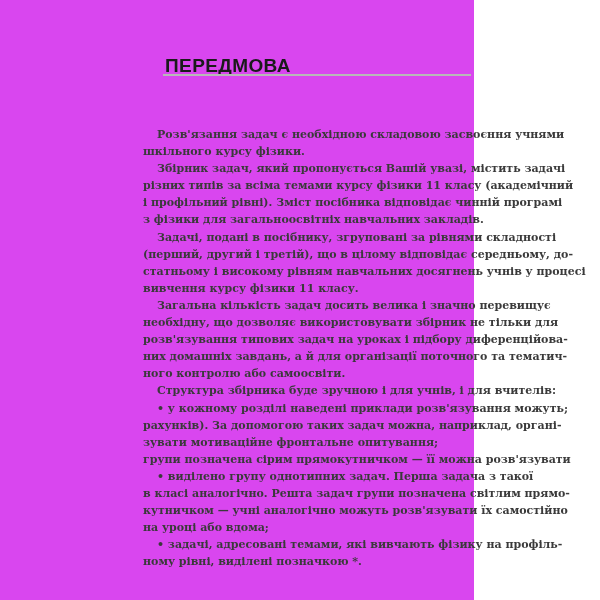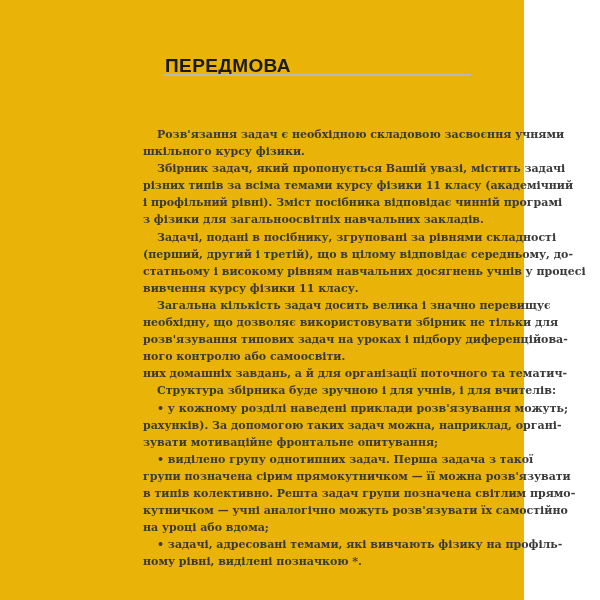--- a/index.html
+++ b/index.html
@@ -9,22 +9,22 @@
     }
     body {
       width: 600px;
       height: 600px;
       position: relative;
       overflow: hidden;
     }
     .page {
       position: absolute;
       left: 0; top: 0;
-      width: 524px; height: 600px;
-      background: #eab308;
+      width: 474px; height: 600px;
+      background: #d946ef;
     }
     .title {
       position: absolute;
       left: 165px;
       top: 55px;
       font-family: "Liberation Sans", sans-serif;
       font-weight: bold;
       font-size: 19px;
       letter-spacing: 0.4px;
       color: #1a1a1a;
@@ -92,32 +92,32 @@
     <span class="line last">з фізики для загальноосвітніх навчальних закладів.</span>
 
     <span class="line indent">Задачі, подані в посібнику, згруповані за рівнями складності</span>
     <span class="line">(перший, другий і третій), що в цілому відповідає середньому, до-</span>
     <span class="line">статньому і високому рівням навчальних досягнень учнів у процесі</span>
     <span class="line last">вивчення курсу фізики 11 класу.</span>
 
     <span class="line indent">Загальна кількість задач досить велика і значно перевищує</span>
     <span class="line">необхідну, що дозволяє використовувати збірник не тільки для</span>
     <span class="line">розв'язування типових задач на уроках і підбору диференційова-</span>
+    <span class="line">них домашніх завдань, а й для організації поточного та тематич-</span>
     <span class="line last">ного контролю або самоосвіти.</span>
-    <span class="line">них домашніх завдань, а й для організації поточного та тематич-</span>
 
     <span class="line indent">Структура збірника буде зручною і для учнів, і для вчителів:</span>
 
     <span class="line indent">• у кожному розділі наведені приклади розв'язування можуть;</span>
 
     <span class="line">рахунків). За допомогою таких задач можна, наприклад, органі-</span>
     <span class="line last">зувати мотиваційне фронтальне опитування;</span>
 
+    <span class="line">групи позначена сірим прямокутничком — її можна розв'язувати</span>
     <span class="line indent">• виділено групу однотипних задач. Перша задача з такої</span>
-    <span class="line">групи позначена сірим прямокутничком — її можна розв'язувати</span>
-    <span class="line">в типів колективно. Решта задач групи позначена світлим прямо-</span>
+    <span class="line">в класі аналогічно. Решта задач групи позначена світлим прямо-</span>
     <span class="line">кутничком — учні аналогічно можуть розв'язувати їх самостійно</span>
     <span class="line last">на уроці або вдома;</span>
 
     <span class="line indent">• задачі, адресовані темами, які вивчають фізику на профіль-</span>
     <span class="line last">ному рівні, виділені позначкою *.</span>
   </div>
 </div>
 
 </body></html>

